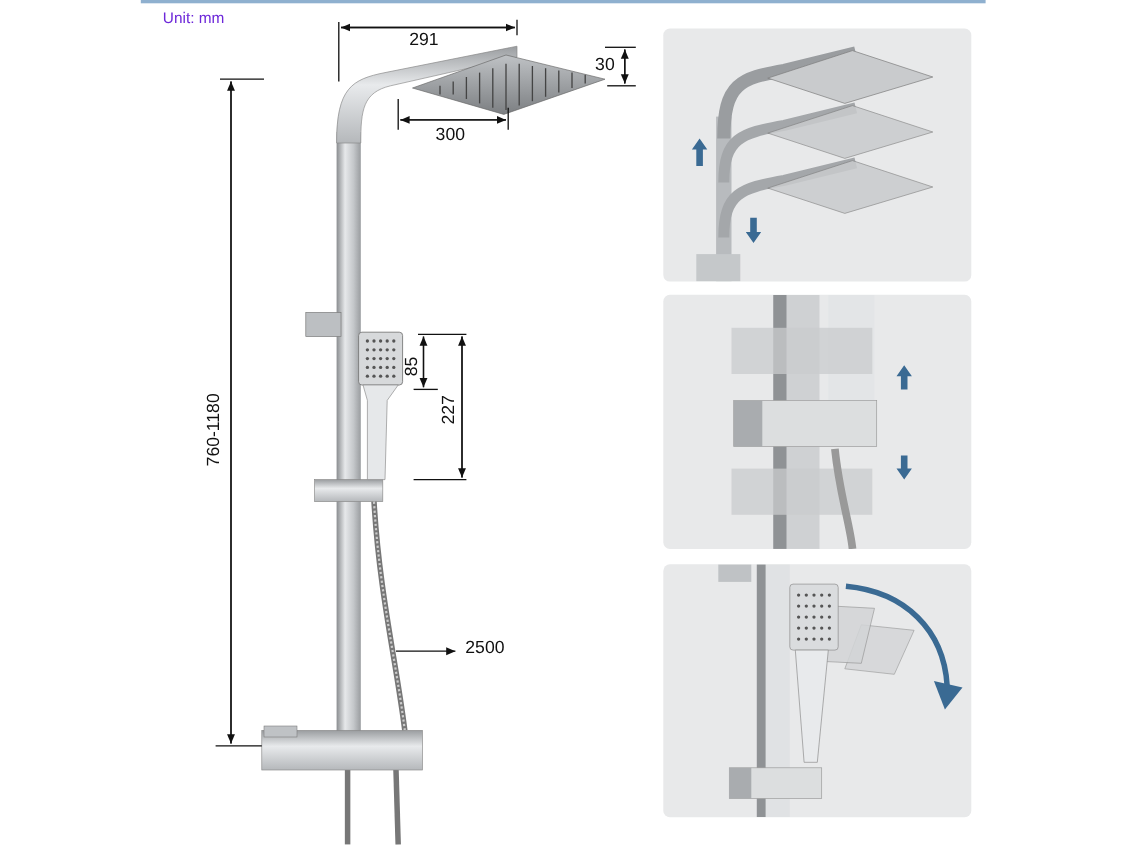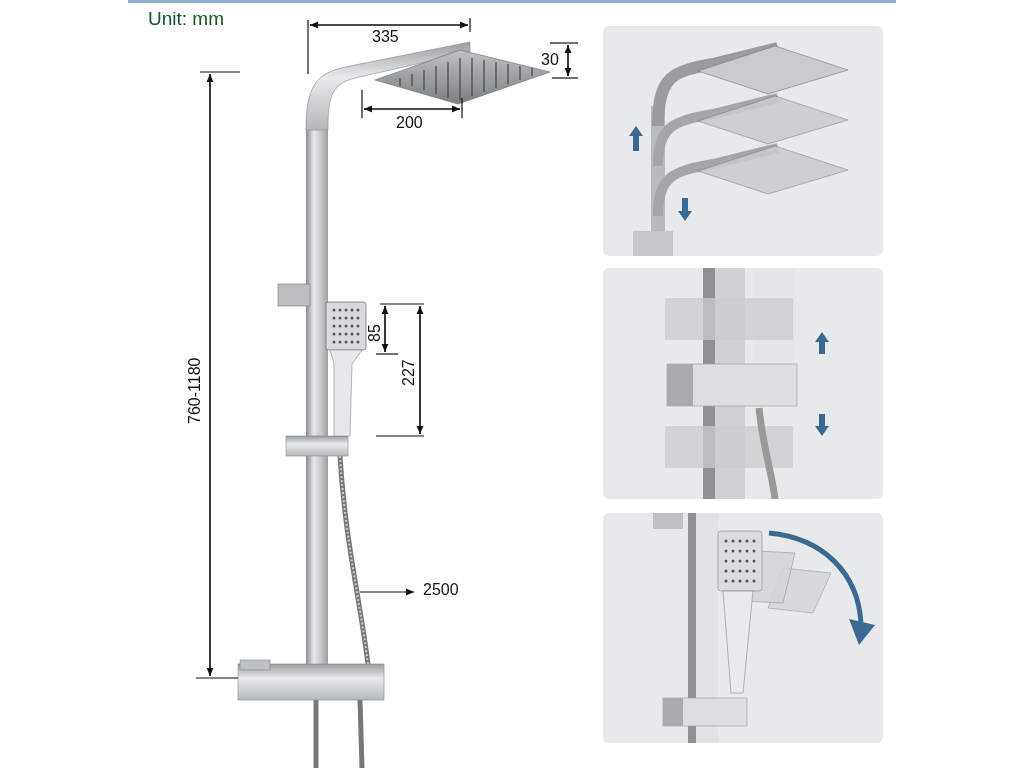--- a/index.html
+++ b/index.html
@@ -1,18 +1,18 @@
 <!DOCTYPE html>
 <html><head>
 <meta charset="utf-8">
 <style>
   html,body{margin:0;padding:0;}
   body{width:1024px;height:768px;background:#ffffff;position:relative;overflow:hidden;font-family:"Liberation Sans",sans-serif;color:#111;}
   .topline{position:absolute;left:128px;top:0;width:768px;height:3px;background:#8fb0cf;}
-  .unit{position:absolute;left:148px;top:8px;font-size:19px;color:#14532d;}
+  .unit{position:absolute;left:148px;top:8px;font-size:14px;color:#6d28d9;}
   .dim{position:absolute;font-size:16px;color:#111;}
   .vtext{position:absolute;font-size:16px;color:#111;transform-origin:left top;transform:rotate(-90deg);white-space:nowrap;}
   svg{position:absolute;left:0;top:0;}
   .panel{position:absolute;left:603px;width:280px;background:#e8e9ea;border-radius:6px;overflow:hidden;}
 </style>
 </head>
 <body>
 
 <div class="topline"></div>
 <div class="unit">Unit: mm</div>
@@ -122,23 +122,23 @@
     <line x1="376" y1="354" x2="398" y2="354"></line>
     <line x1="376" y1="436" x2="424" y2="436"></line>
     <line x1="385" y1="306" x2="385" y2="352" marker-end="url(#arr)"></line>
     <line x1="385" y1="352" x2="385" y2="306" marker-end="url(#arr)"></line>
     <line x1="420" y1="306" x2="420" y2="434" marker-end="url(#arr)"></line>
     <line x1="420" y1="434" x2="420" y2="306" marker-end="url(#arr)"></line>
     <line x1="360" y1="592" x2="414" y2="592" marker-end="url(#arr)"></line>
   </g>
 </svg>
 
-<div class="dim" style="left:372px;top:28px;">335</div>
+<div class="dim" style="left:372px;top:28px;">291</div>
 <div class="dim" style="left:541px;top:51px;">30</div>
-<div class="dim" style="left:396px;top:114px;">200</div>
+<div class="dim" style="left:396px;top:114px;">300</div>
 <div class="vtext" style="left:186px;top:424px;">760-1180</div>
 <div class="vtext" style="left:366px;top:342px;">85</div>
 <div class="vtext" style="left:400px;top:386px;">227</div>
 <div class="dim" style="left:423px;top:581px;">2500</div>
 
 <div class="panel" style="top:26px;height:230px;">
   <svg width="280" height="230">
     <rect x="48" y="80" width="14" height="150" fill="#b8bbbe"></rect>
     <g fill="none" stroke="#a4a7aa" stroke-width="10">
       <path d="M55,140 C55,100 70,95 110,88 L175,72"></path>

